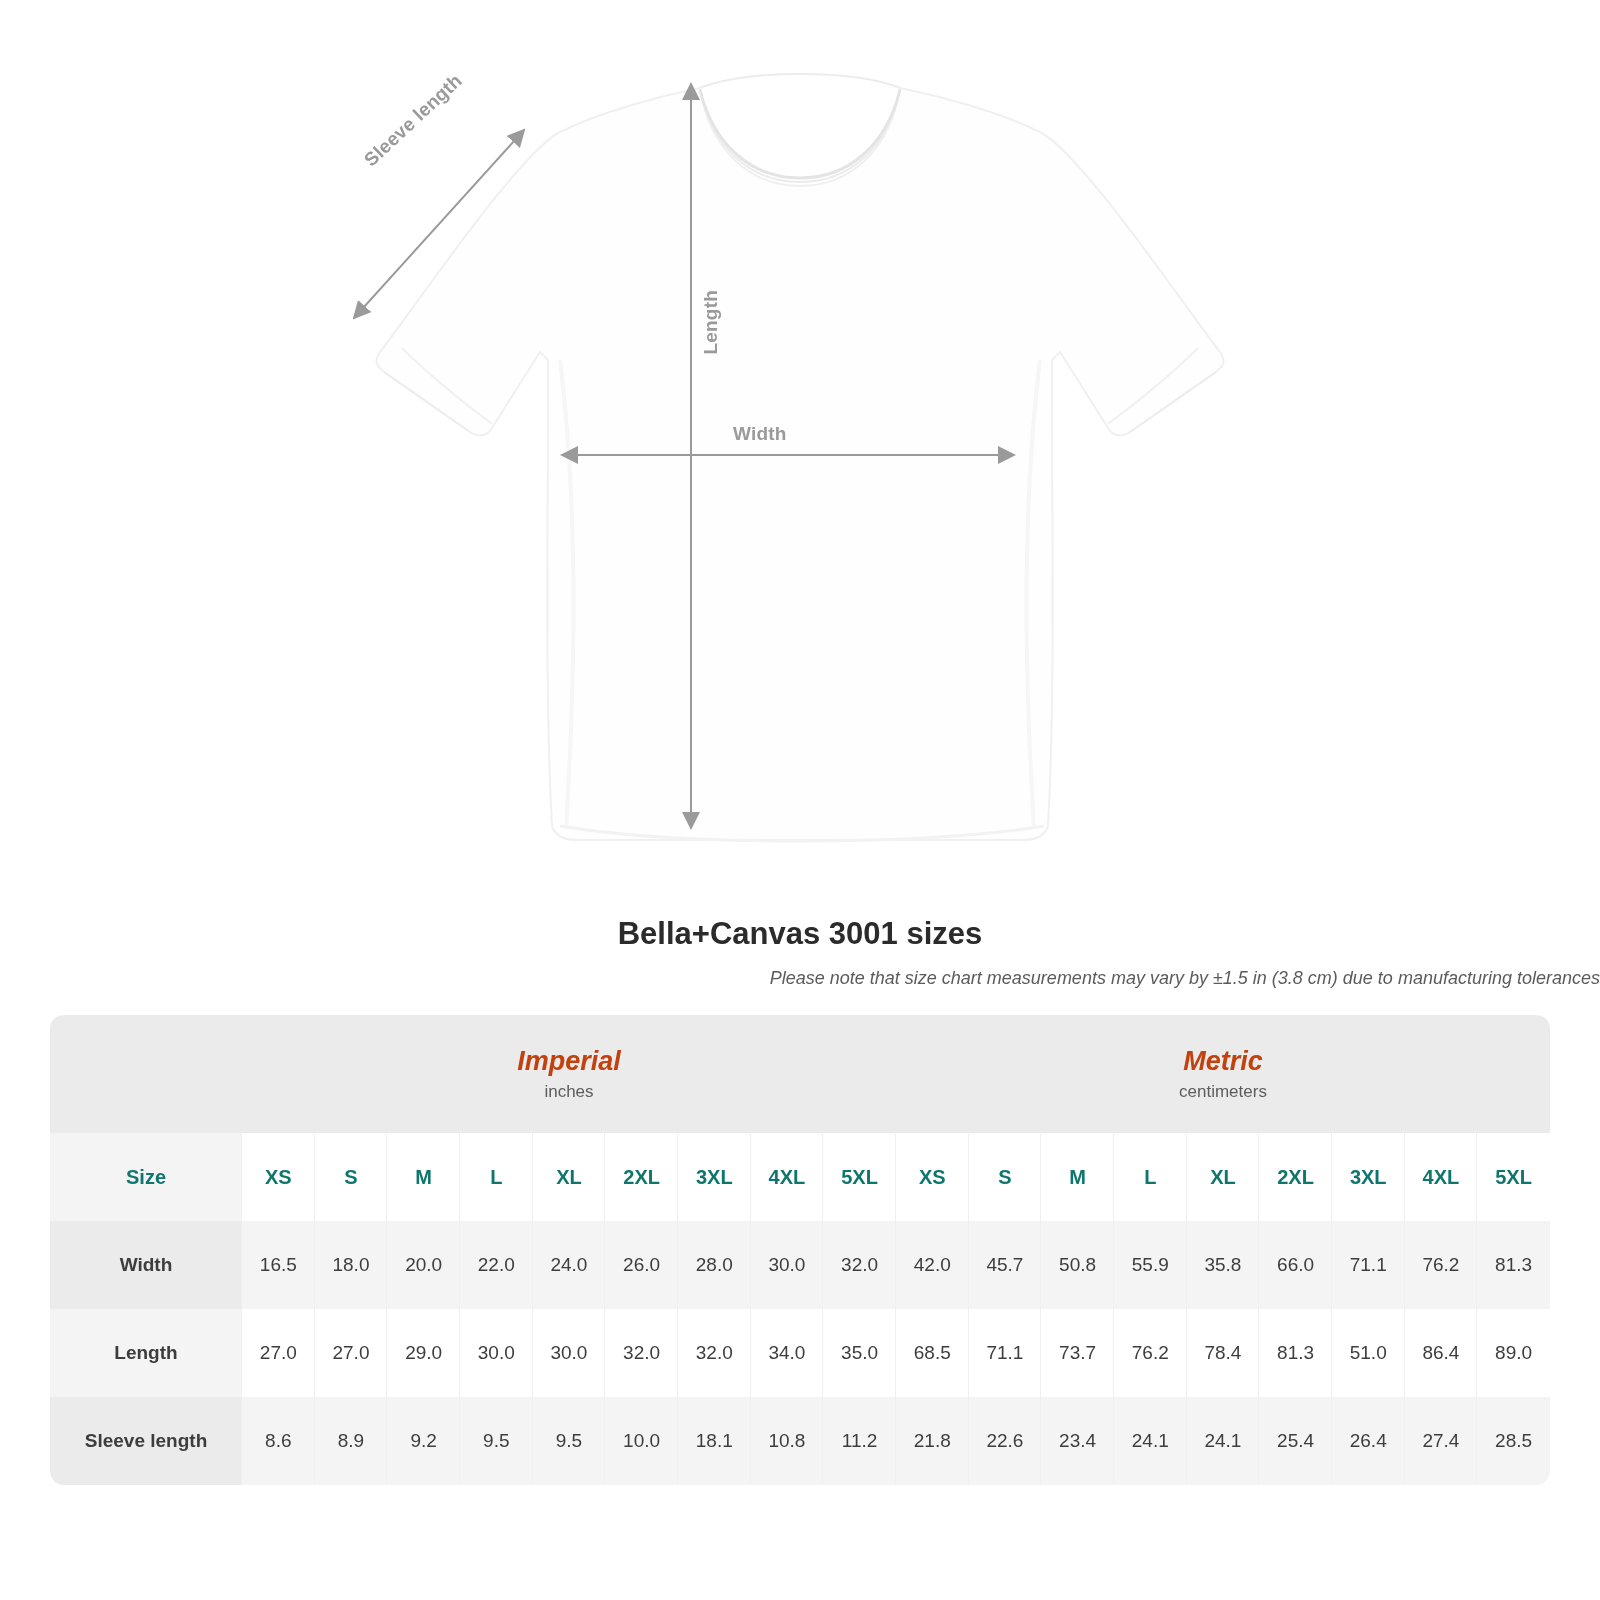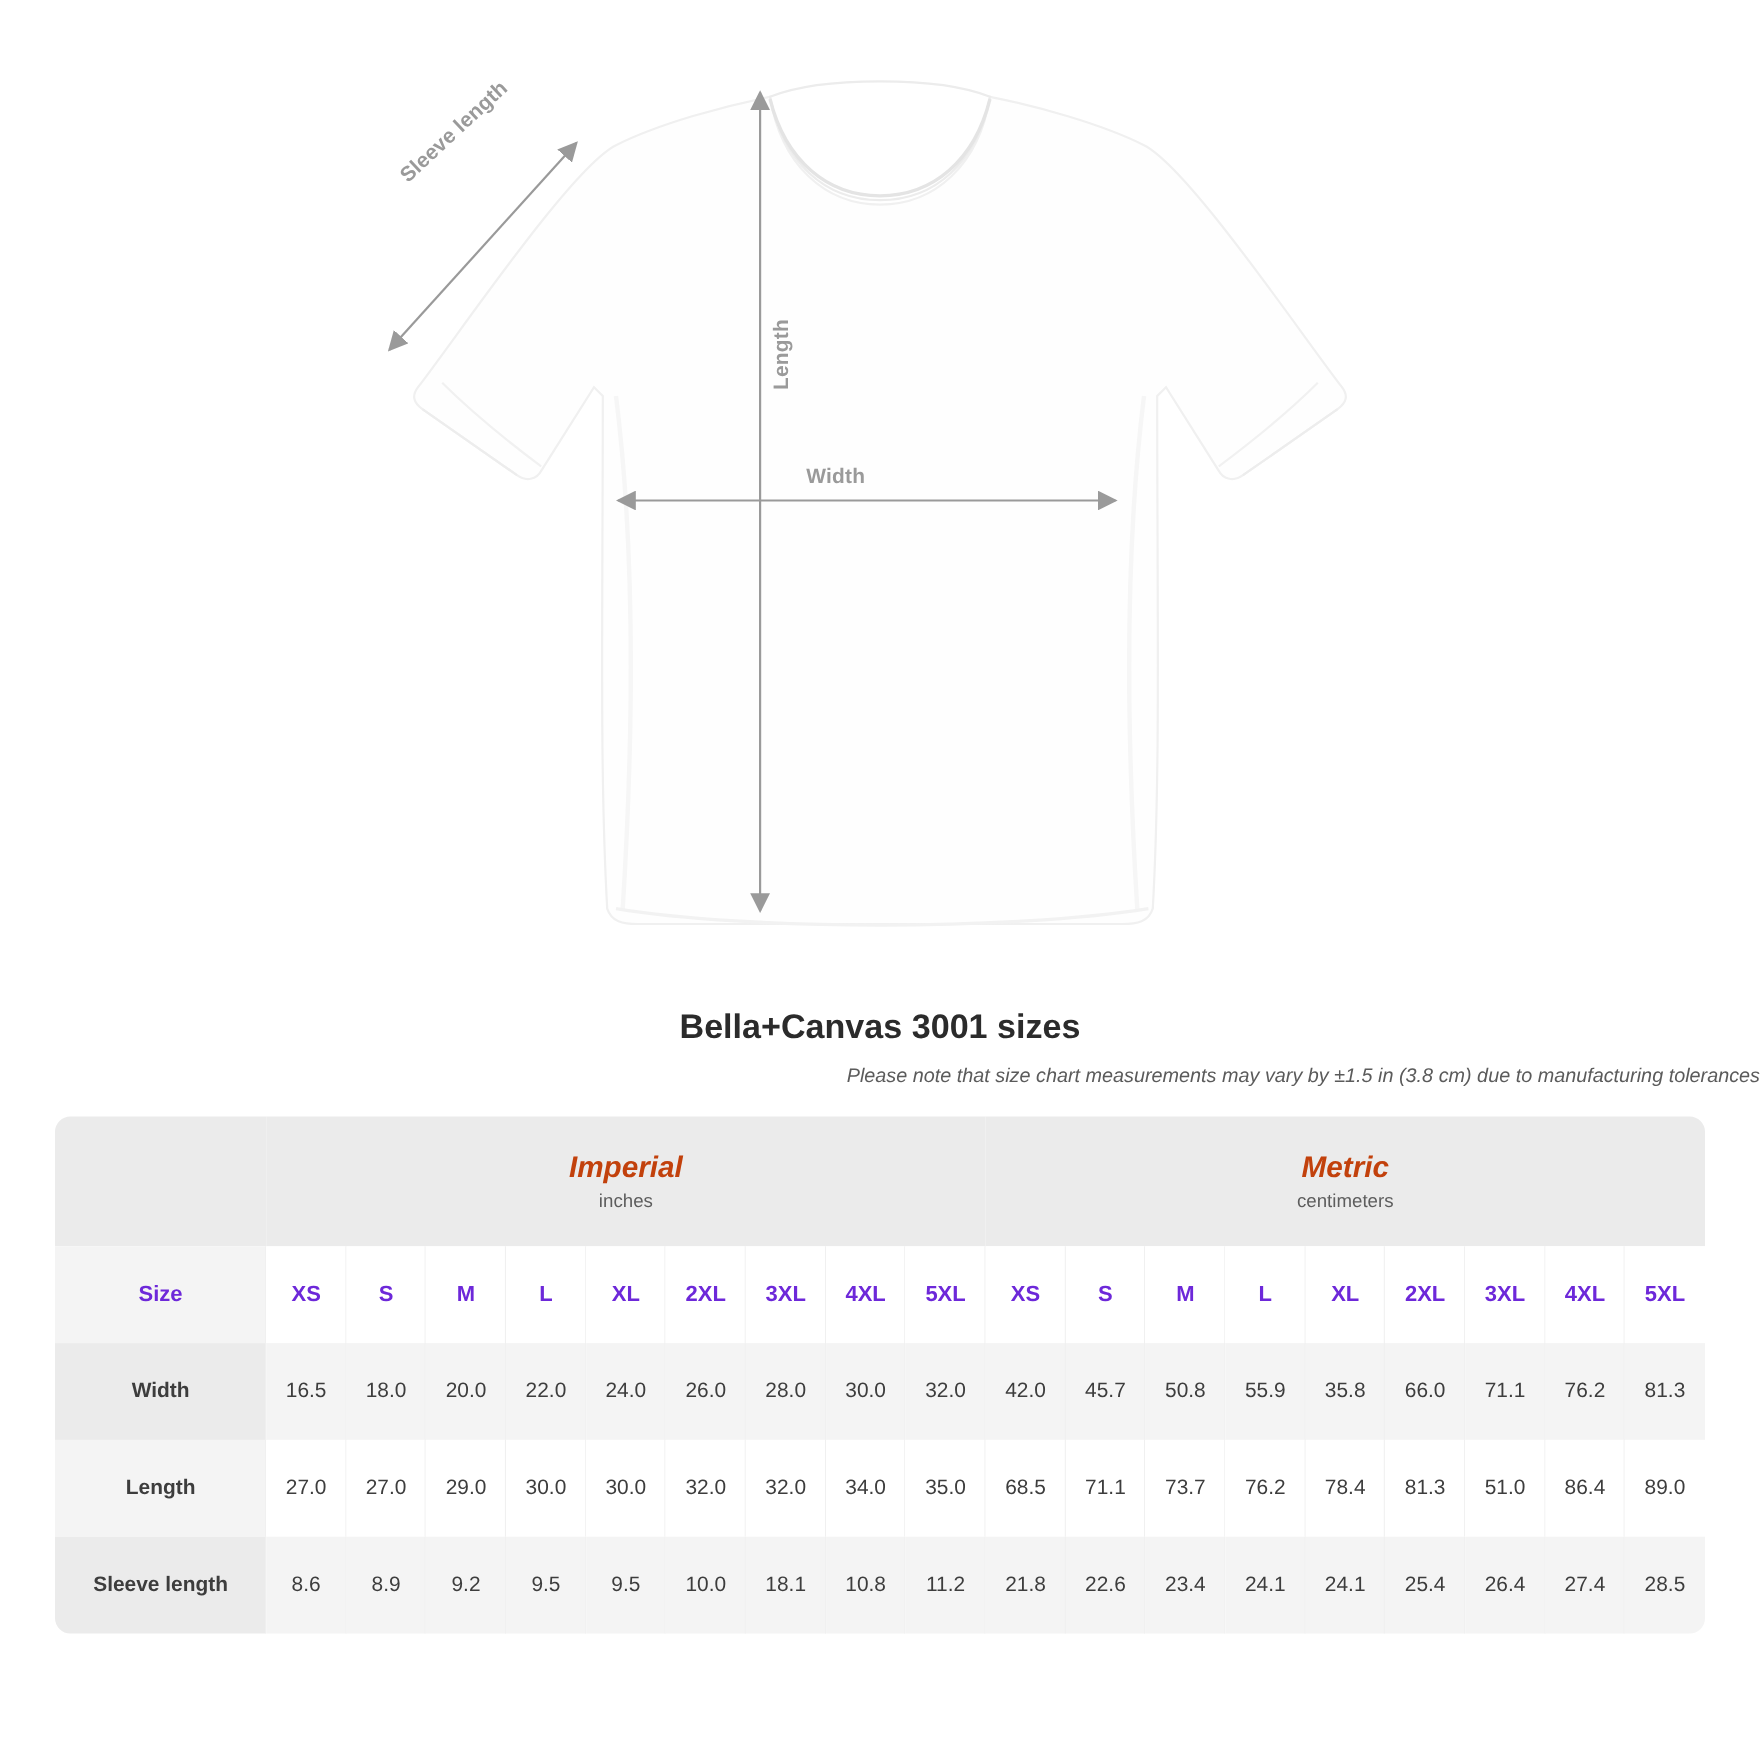--- a/index.html
+++ b/index.html
@@ -117,21 +117,21 @@
 
   .row-label {
     font-weight: bold;
     color: #4a4a4a;
     font-size: 20px;
   }
   tr.shade td { background: #f4f4f4; }
   tr.shade td.row-label { background: #ebebeb; }
   tr.plain td.row-label { background: #f4f4f4; }
 
-  tr.head-row td { background: #ffffff; font-weight: bold; color: #6d28d9; font-size: 20px; }
+  tr.head-row td { background: #ffffff; font-weight: bold; color: #0f766e; font-size: 20px; }
   tr.head-row td.row-label { background: #f4f4f4; }
 
   tr.last td:first-child { border-bottom-left-radius: 14px; }
   tr.last td:last-child { border-bottom-right-radius: 14px; }
   td.last-col { box-shadow: none !important; }
 </style>
 </head>
 <body>
 
 <div class="illustration">

